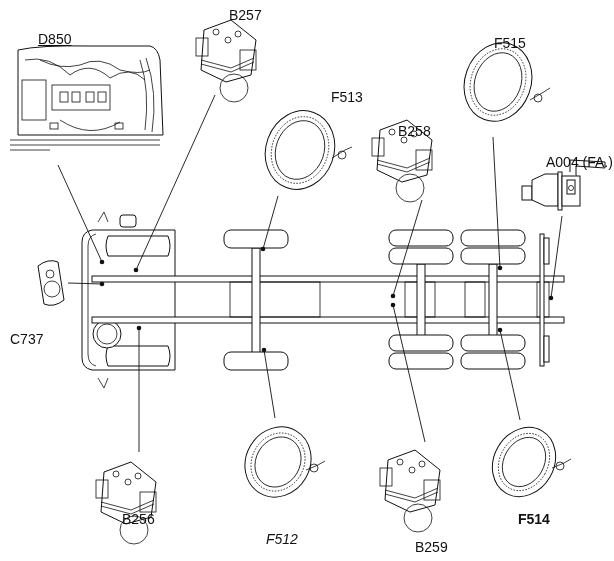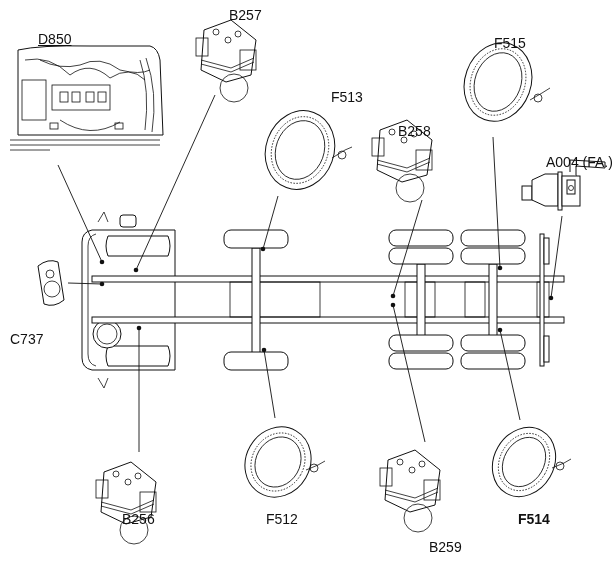--- a/index.html
+++ b/index.html
@@ -201,15 +201,15 @@
 </svg>
 
 <span class="lbl" style="left:38px;top:32px;text-decoration:underline;">D850</span>
 <span class="lbl" style="left:229px;top:8px;">B257</span>
 <span class="lbl" style="left:287px;top:90px;margin-left:44px;">F513</span>
 <span class="lbl" style="left:398px;top:124px;">B258</span>
 <span class="lbl" style="left:482px;top:36px;margin-left:12px;">F515</span>
 <span class="lbl" style="left:546px;top:155px;">A004 (FA.)</span>
 <span class="lbl" style="left:10px;top:286px;margin-top:46px;">C737</span>
 <span class="lbl" style="left:122px;top:512px;">B256</span>
-<span class="lbl" style="left:266px;top:512px;">F512</span>
-<span class="lbl" style="left:417px;top:540px;padding-left:12px;">B259</span>
+<span class="lbl" style="left:266px;top:532px;font-style:italic;">F512</span>
+<span class="lbl" style="left:403px;top:540px;padding-left:12px;">B259</span>
 <span class="lbl" style="left:518px;top:512px;font-weight:bold;">F514</span>
 
 </body></html>

